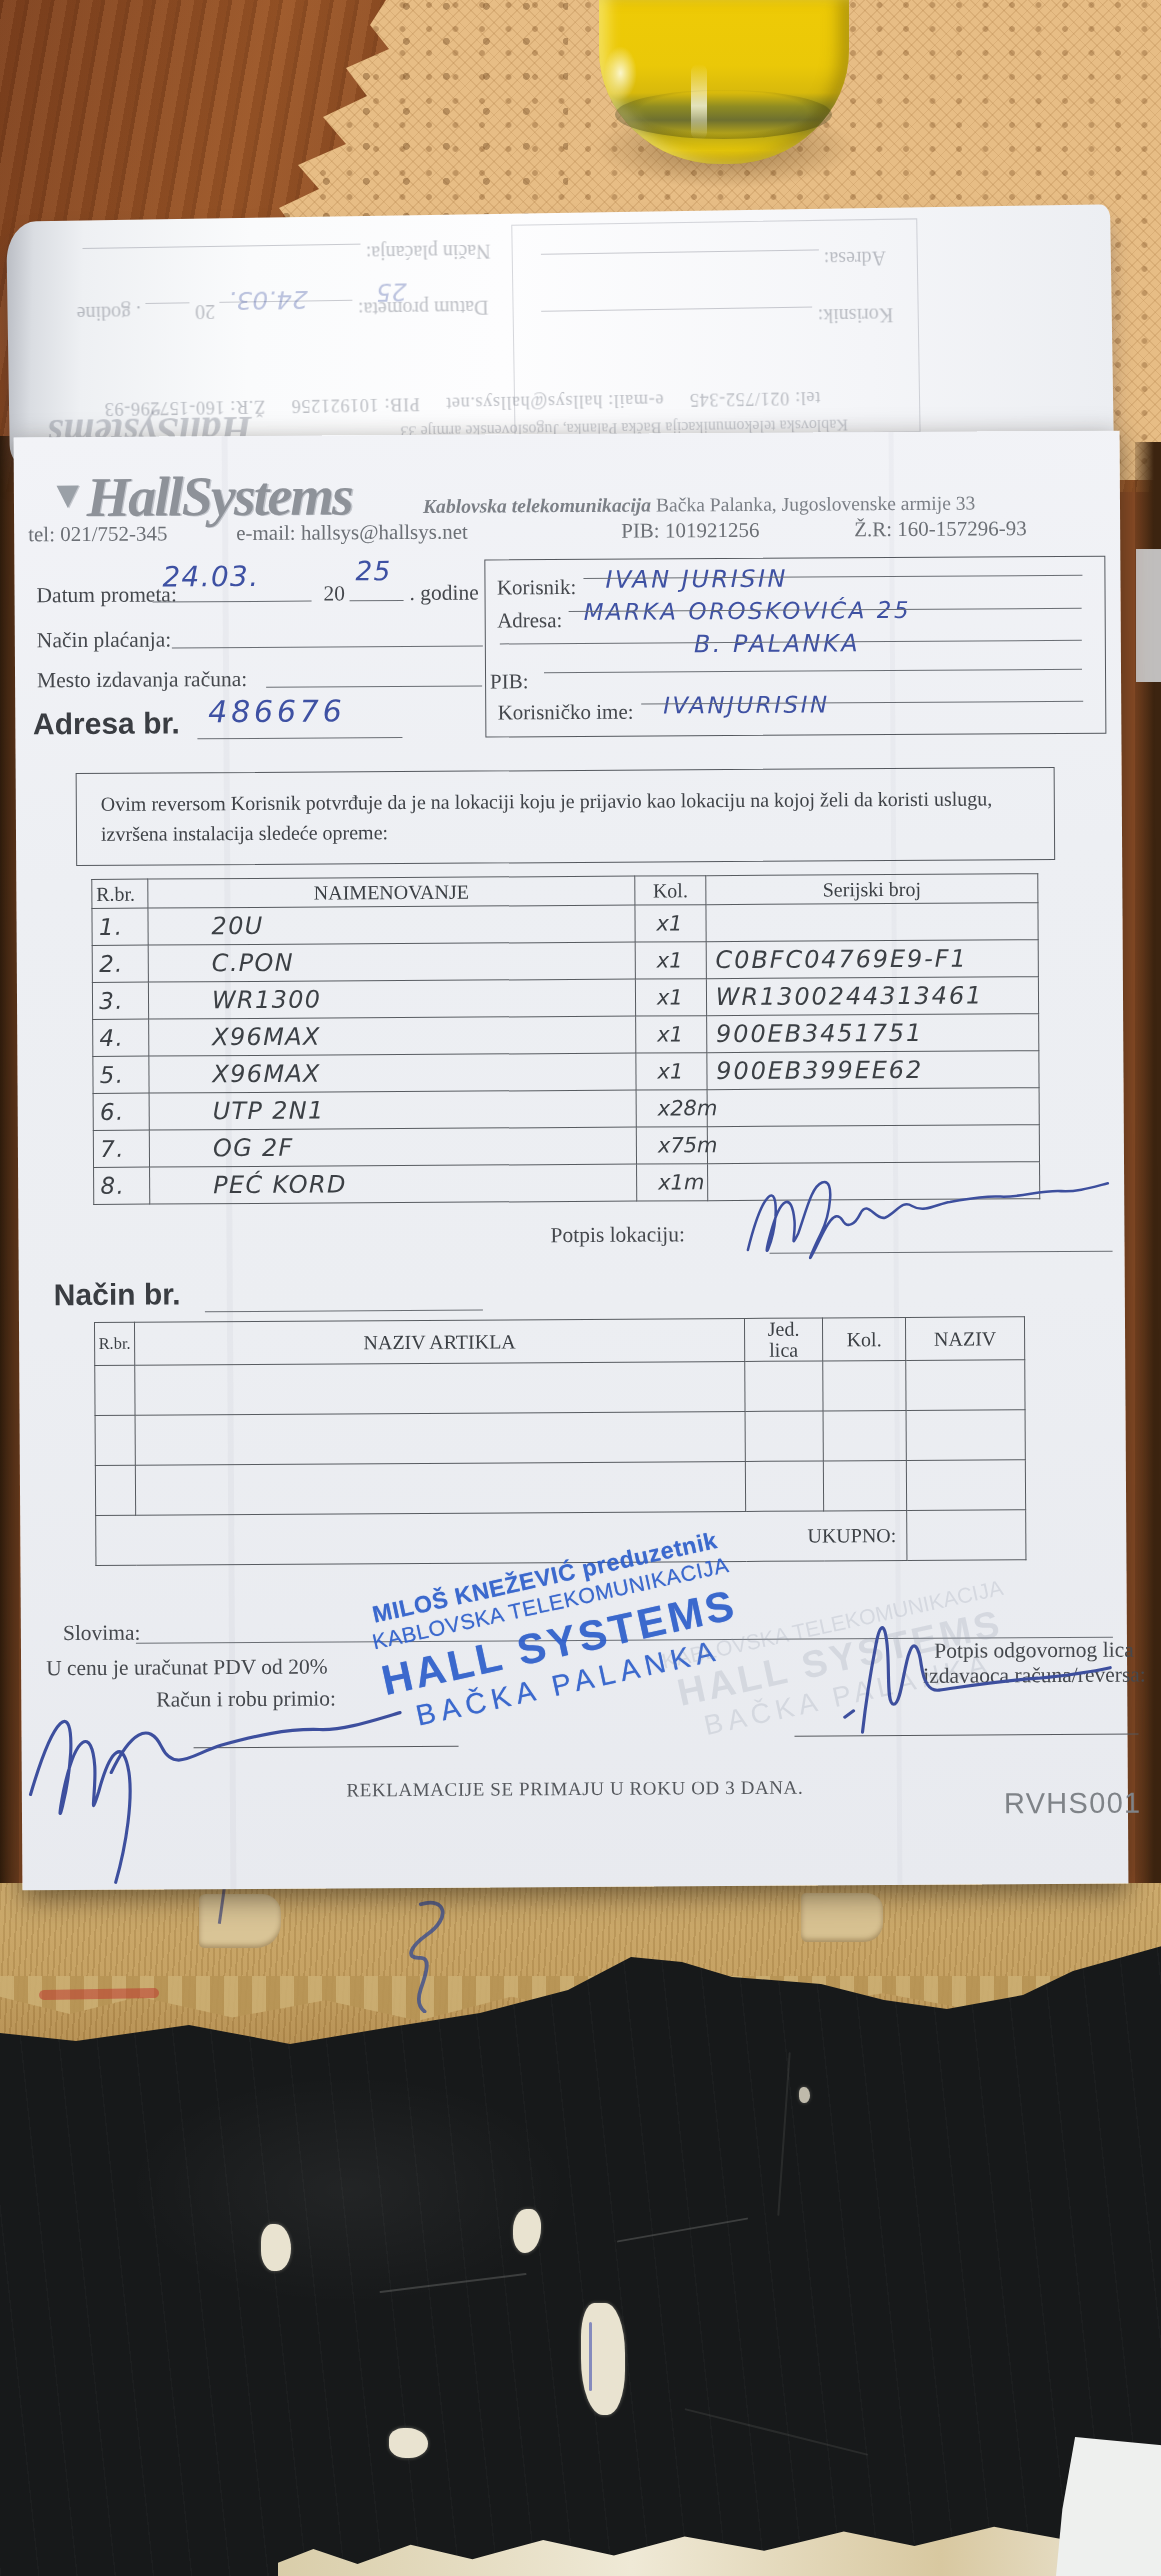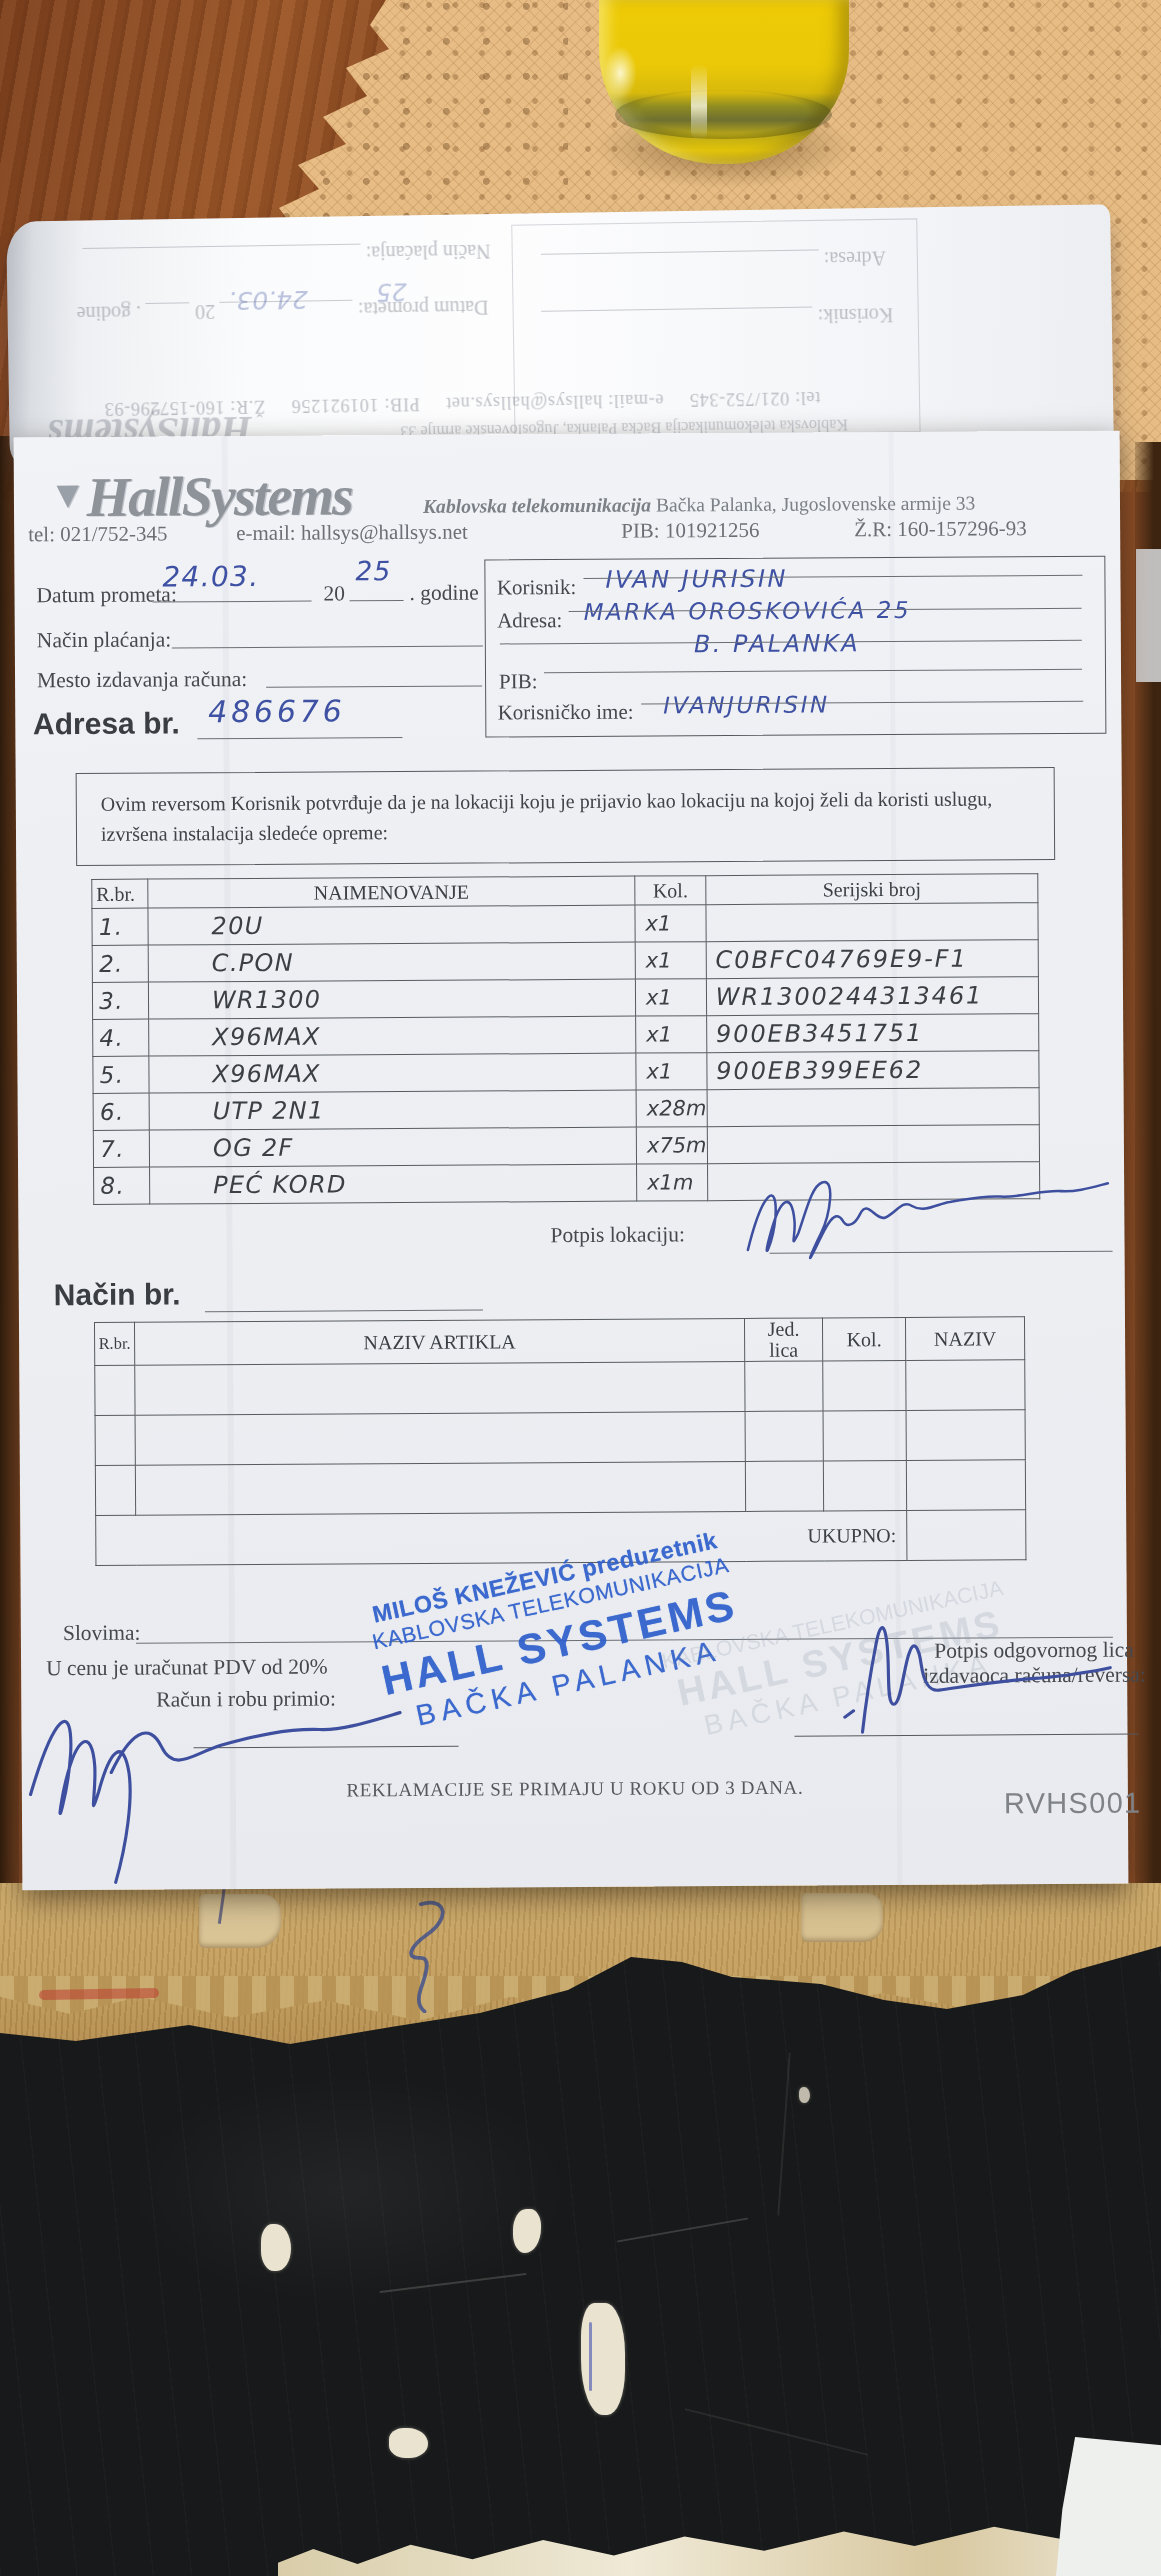--- a/index.html
+++ b/index.html
@@ -110,21 +110,21 @@
   table.t{border-collapse:collapse;position:absolute;table-layout:fixed;}
   table.t td,table.t th{border:1.3px solid #575b60;font-weight:normal;color:#3c4045;vertical-align:middle;padding:0;}
   table.t th{font-size:20px;}
   .t1{left:75px;top:442px;width:946px;}
   .t1 td{height:36px;}
   .t1 .c-rbr{width:56px;} .t1 .c-naz{width:487px;} .t1 .c-kol{width:71px;} .t1 .c-ser{width:332px;}
   .t1 th{height:28px;}
   .hwc{font-family:"DejaVu Sans",sans-serif;font-style:italic;color:#3e51a3;letter-spacing:1.3px;}
   .t1 td.rbr{font-size:23px;padding-left:6.3px;}
   .t1 td.naz{font-size:24px;padding-left:63px;}
-  .t1 td.kol{font-size:21px;padding-left:10px;letter-spacing:0;}
+  .t1 td.kol{font-size:21px;padding-left:21px;letter-spacing:0;}
   .t1 td.ser{font-size:24px;padding-left:8.8px;letter-spacing:1.9px;}
 
   .t2{left:75px;top:885px;width:931px;}
   .t2 th{height:40px;font-size:19px;line-height:1.05;}
   .t2 td{height:49px;}
   .t2 .uk{height:44px;font-size:20px;text-align:right;padding-right:10px;color:#3c4045;}
 
   .stamp{position:absolute;left:277px;top:1129px;width:518px;transform:rotate(-12deg);
     color:#2d5ecb;text-align:center;font-family:"Liberation Sans",sans-serif;opacity:.92;
     text-shadow:0 0 0.9px rgba(45,94,203,.65);}
@@ -251,21 +251,21 @@
       <div class="khw" style="left:120px;top:6.3px;font-size:24px;">IVAN JURISIN</div>
       <div class="kline" style="left:98px;top:17.7px;width:499px;"></div>
 
       <div class="krow-lbl" style="left:11.4px;top:48px;">Adresa:</div>
       <div class="khw" style="left:98px;top:39px;font-size:23px;">MARKA OROSKOVIĆA 25</div>
       <div class="kline" style="left:83px;top:51px;width:513px;"></div>
 
       <div class="khw" style="left:208px;top:71px;font-size:24px;">B. PALANKA</div>
       <div class="kline" style="left:14px;top:83px;width:582px;"></div>
 
-      <div class="krow-lbl" style="left:13px;top:109px;">PIB:</div>
+      <div class="krow-lbl" style="left:4px;top:109px;">PIB:</div>
       <div class="khw" style="left:76px;top:101px;font-size:23px;"></div>
       <div class="kline" style="left:58px;top:112px;width:538px;"></div>
 
       <div class="krow-lbl" style="left:11.4px;top:140px;">Korisničko ime:</div>
       <div class="khw" style="left:177px;top:133px;font-size:23px;">IVANJURISIN</div>
       <div class="kline" style="left:155px;top:144px;width:442px;"></div>
     </div>
 
     <div class="notice">
       <p>Ovim reversom Korisnik potvrđuje da je na lokaciji koju je prijavio kao lokaciju na kojoj želi da koristi uslugu, izvršena instalacija sledeće opreme:</p>

